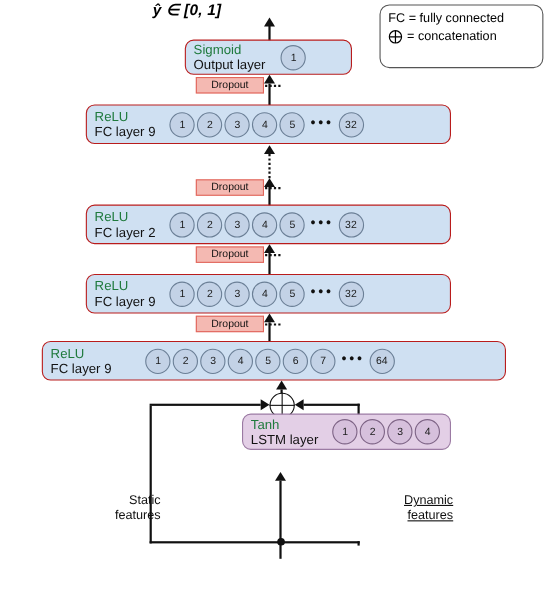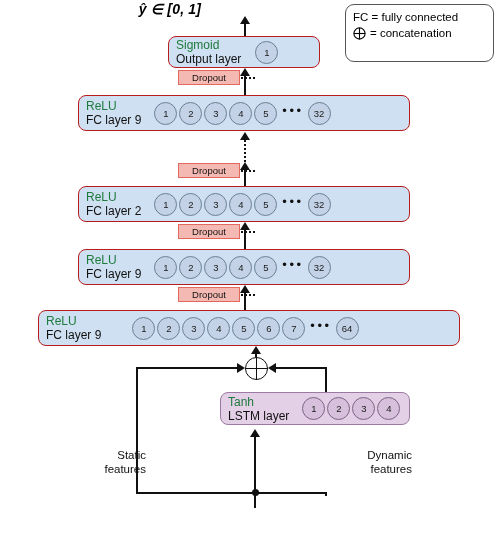--- a/index.html
+++ b/index.html
@@ -355,21 +355,21 @@
 
   <div class="abs vline" style="left:136px; top:369px; height:125px;"></div>
 
   <div class="abs hline" style="left:136px; top:367px; width:101px;"></div>
   <div class="abs arrowhead-right" style="left:237px; top:363px;"></div>
 
   <div class="abs vline" style="left:325px; top:367px; height:36px;"></div>
   <div class="abs hline" style="left:276px; top:367px; width:51px;"></div>
   <div class="abs arrowhead-left" style="left:268px; top:363px;"></div>
 
-  <div class="abs layer purple" style="left:220px; top:392px; width:190px; height:33px;">
+  <div class="abs layer purple" style="left:220px; top:376px; width:190px; height:33px;">
     <div class="layer-labels">
       <span class="act">Tanh</span>
       <span class="lname">LSTM layer</span>
     </div>
     <div class="nodes" style="margin-left:13px;">
       <div class="node purple">1</div>
       <div class="node purple">2</div>
       <div class="node purple">3</div>
       <div class="node purple">4</div>
     </div>
@@ -381,19 +381,19 @@
   <div class="abs hline" style="left:136px; top:492px; width:191px;"></div>
   <div class="abs vline" style="left:325px; top:492px; height:4px;"></div>
   <div class="abs dot-junction" style="left:252px; top:489px;"></div>
 
   <div class="abs vline" style="left:254px; top:494px; height:14px;"></div>
 
   <div class="abs feat-label" style="left:74px; top:448px; width:72px;">
     <span>Static</span><br>
     <span>features</span>
   </div>
-  <div class="abs feat-label" style="left:336px; top:448px; width:76px;">
+  <div class="abs feat-label" style="left:336px; top:448px; width:76px;text-decoration:underline;">
     <span>Dynamic</span><br>
     <span>features</span>
   </div>
 
 
 </div>
 
 </body></html>

